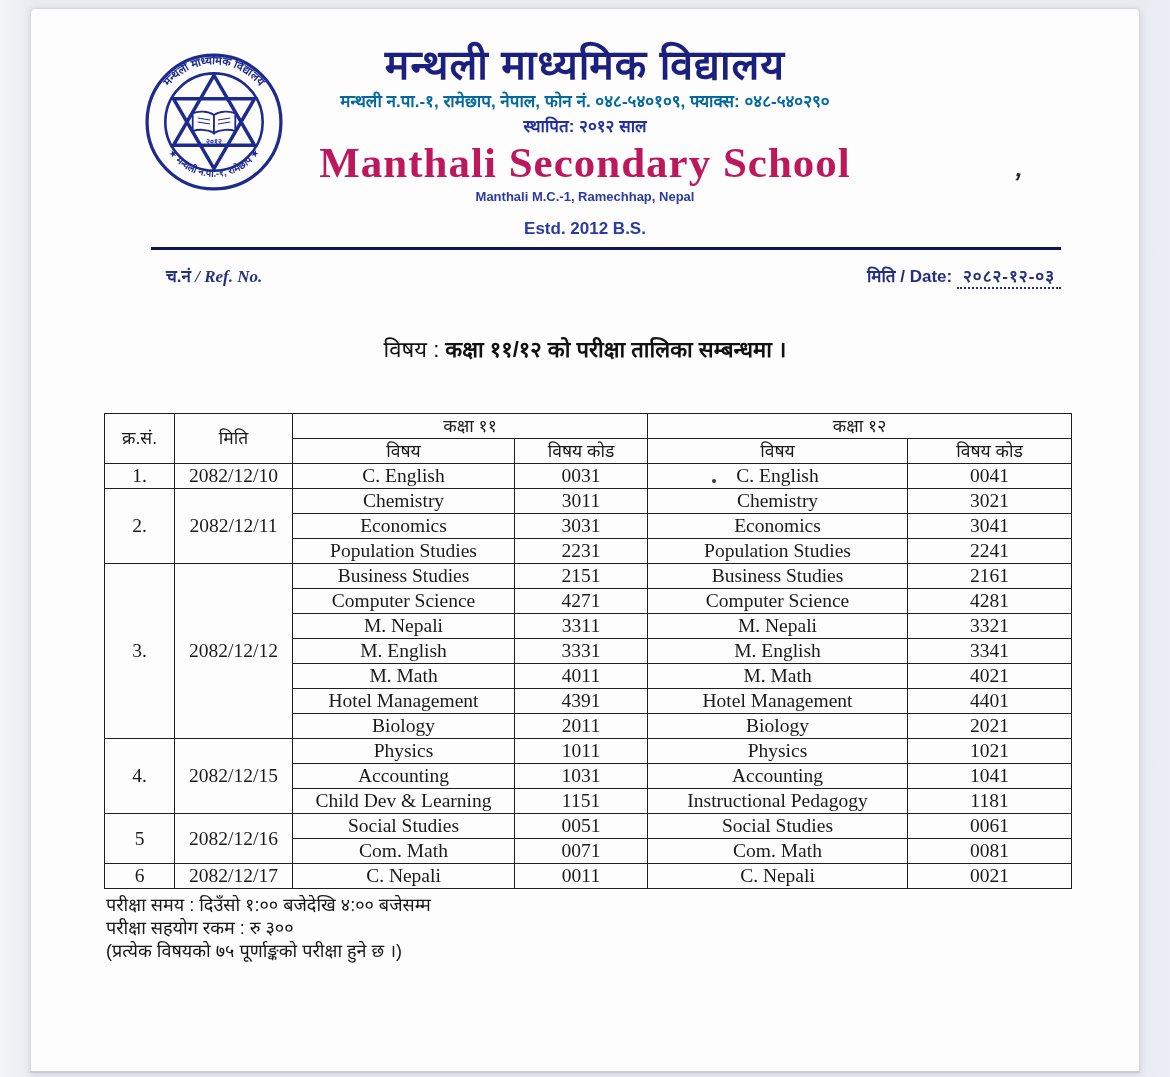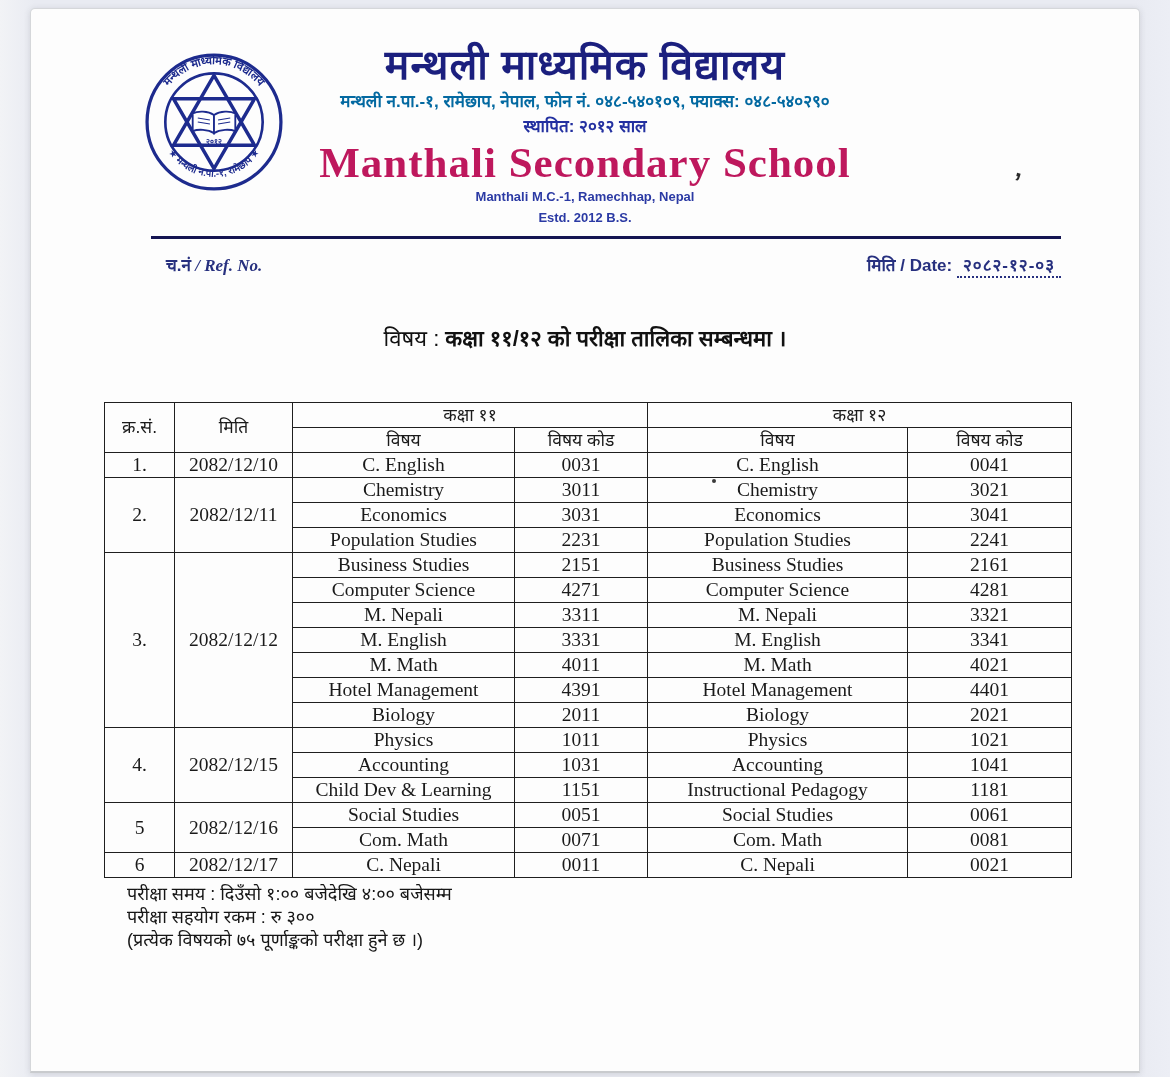--- a/index.html
+++ b/index.html
@@ -16,21 +16,21 @@
     box-shadow:0 1px 6px rgba(60,60,70,.15);
   }
   
   .header{position:relative;text-align:center;padding-top:32px;}
   .seal{position:absolute;left:112px;top:42px;width:142px;height:142px;}
   .np-title{font-size:41px;font-weight:bold;line-height:48px;color:#1b1f7e;letter-spacing:1px;}
   .np-address{font-size:17px;font-weight:bold;line-height:26px;color:#0369a1;margin-top:0;}
   .np-estd{font-size:17px;font-weight:bold;line-height:24px;color:#2330a0;}
   .en-name{font-family:"Liberation Serif","DejaVu Serif",serif;font-size:43px;font-weight:bold;line-height:47px;color:#be185d;letter-spacing:1px;}
   .en-address{font-size:13px;line-height:22px;color:#2b3aa4;font-weight:bold;}
-  .en-estd{font-size:13px;line-height:20px;color:#2b3aa4;font-weight:bold;}
+  .en-estd{font-size:17px;line-height:20px;color:#2b3aa4;font-weight:bold;margin-top:11px;}
   .rule{margin:8px 78px 0 120px;height:3px;background:#141552;}
   
   .ref-row{display:flex;justify-content:space-between;align-items:flex-start;margin:14px 78px 0 135px;color:#27307f;gap:30px;}
   .ref-label{font-size:17px;font-weight:bold;}
   .ref-label .lat{font-family:"Liberation Serif","DejaVu Serif",serif;font-style:italic;font-weight:bold;}
   .date-wrap{font-size:17px;font-weight:bold;white-space:nowrap;}
   .date-value{border-bottom:2px dotted #27307f;padding:0 6px 1px 6px;letter-spacing:1px;}
   
   .subject{text-align:center;margin-top:46px;font-size:22px;color:#111;}
   .subject .pre{font-weight:normal;}
@@ -39,21 +39,21 @@
   
   table.exam{margin:50px 0 0 73px;border-collapse:collapse;table-layout:fixed;width:967px;padding-left:12px;}
   table.exam td,table.exam th{
     border:1.6px solid #1f1f1f;text-align:center;vertical-align:middle;
     padding:0 4px;height:24px;font-weight:normal;overflow:hidden;
   }
   th.dv{font-size:17.5px;line-height:21px;height:22px;}
   td.en{font-family:"Liberation Serif","DejaVu Serif",serif;font-size:19.5px;}
   
   .notes{margin:5px 0 0 75px;font-size:18px;line-height:22px;color:#161616;}
-  .notes div{margin-bottom:1px;margin-left:21px;}
+  .notes div{margin-bottom:1px;}
   
   .tick-mark{position:absolute;left:982px;top:158px;font-size:26px;font-weight:bold;color:#2a2a2a;transform:rotate(14deg);}
   .spot{position:absolute;left:681px;top:470px;width:4px;height:4px;border-radius:50%;background:#3a3a3a;}
 </style>
 </head>
 <body>
 
 <div class="page">
 
   <div class="header">

